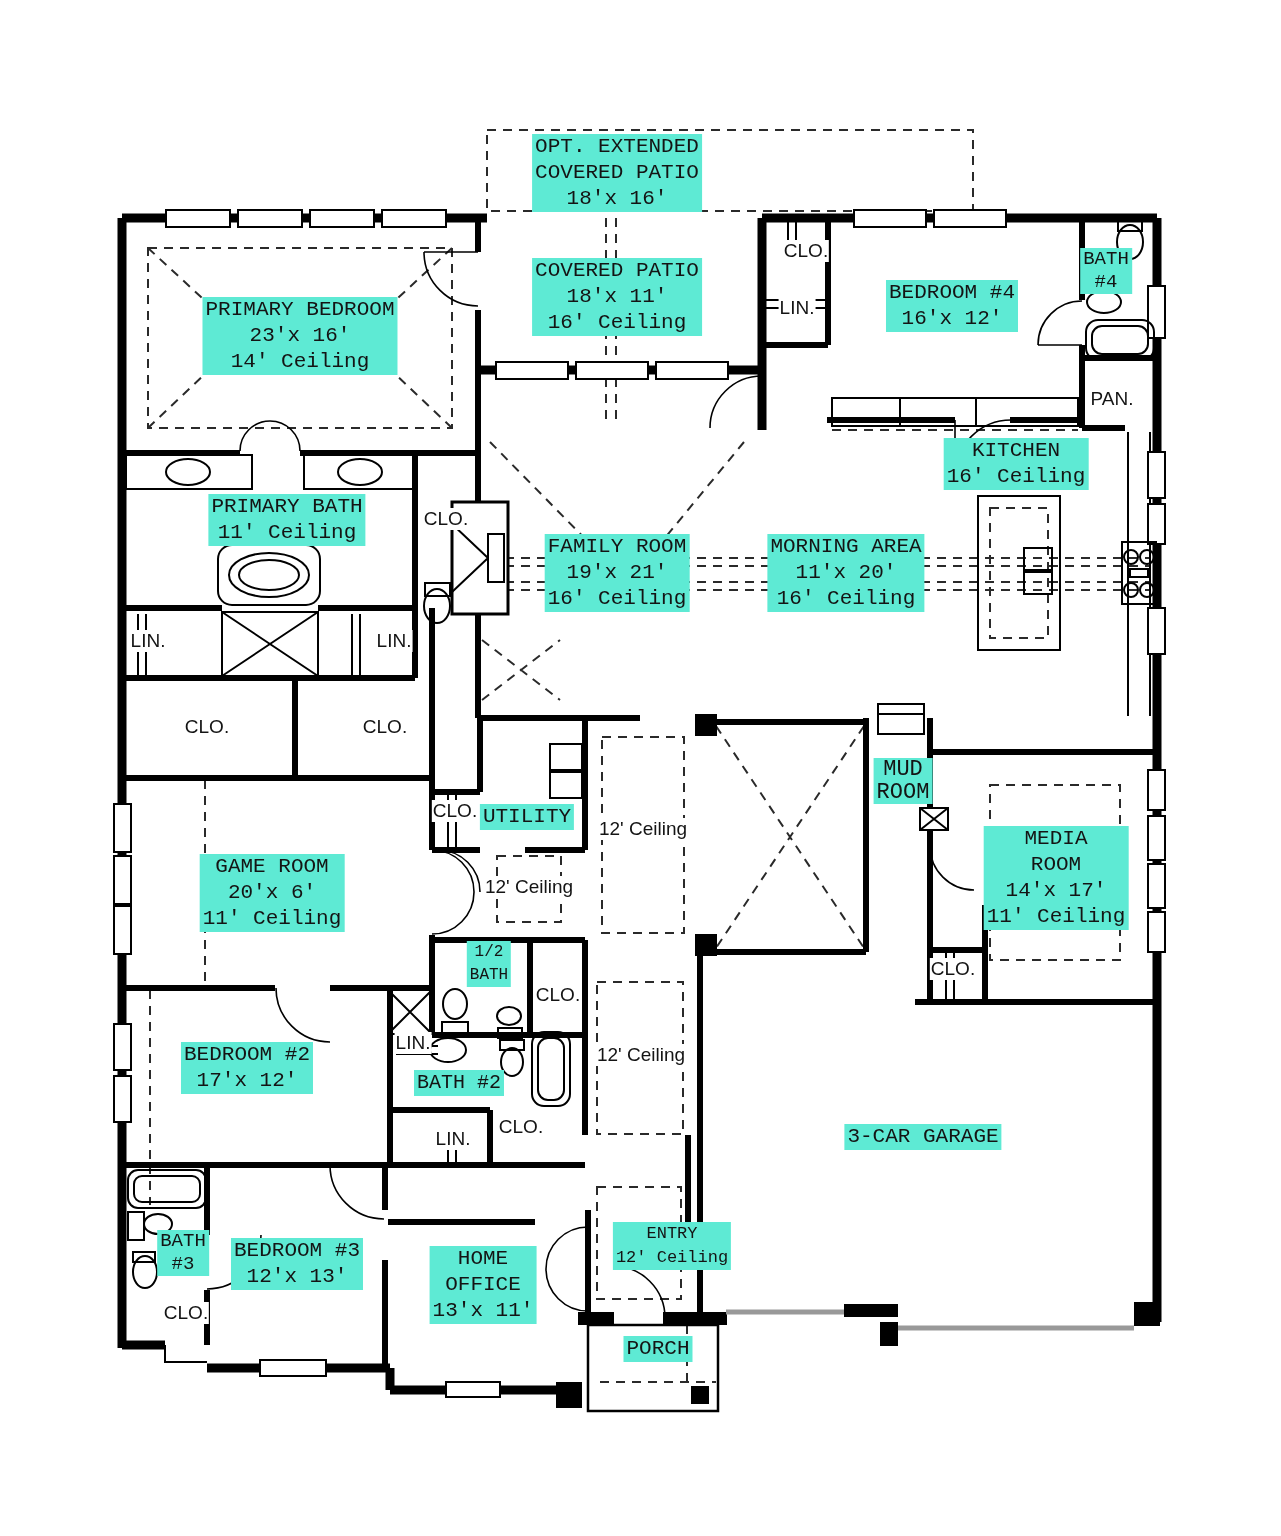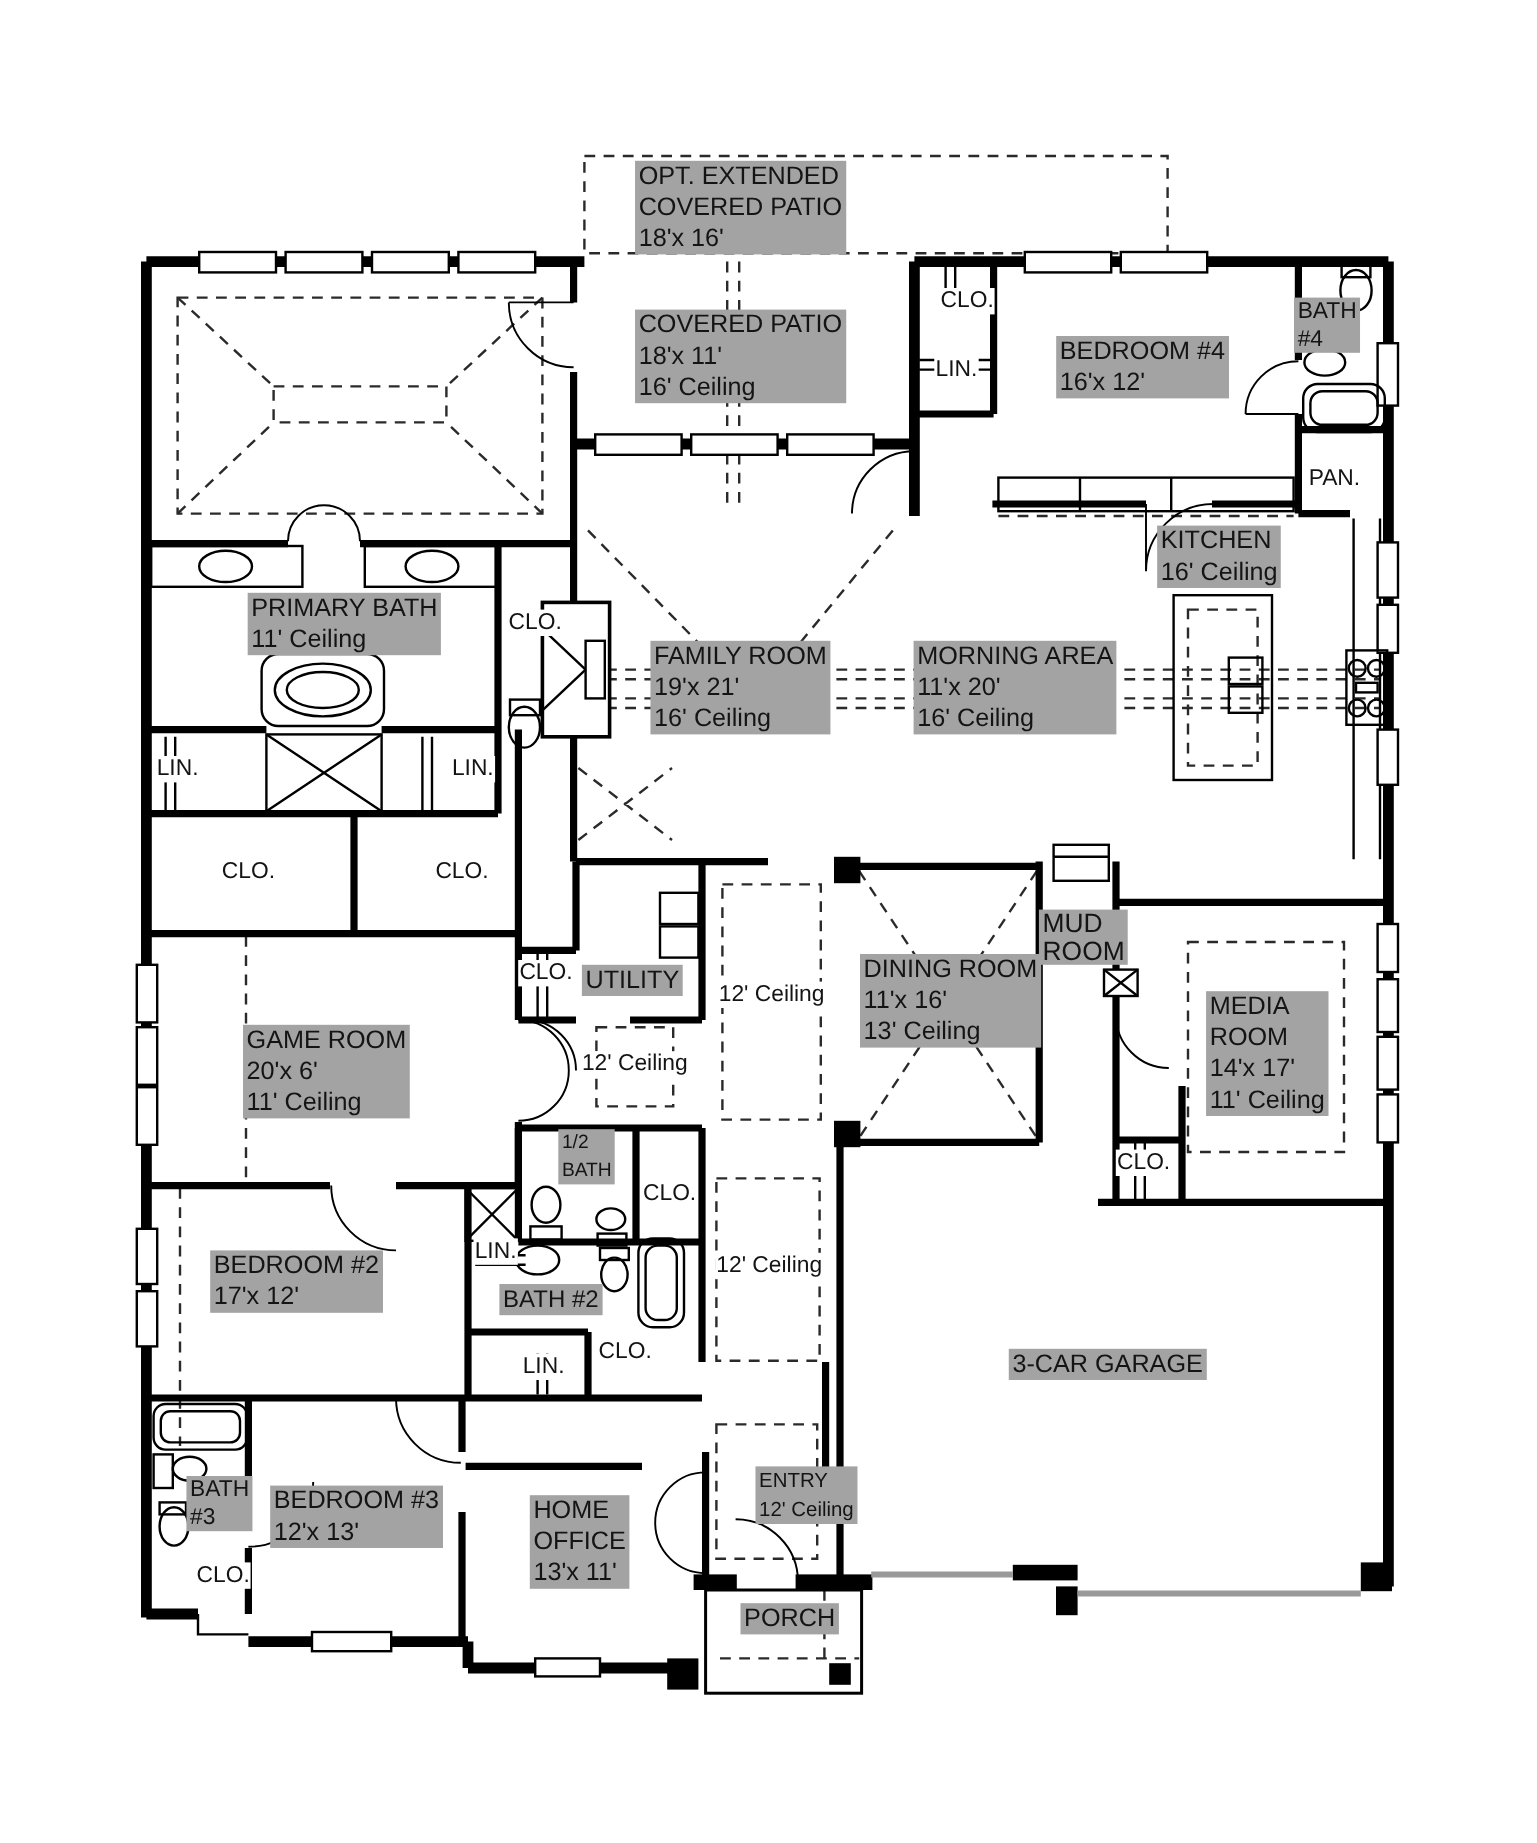--- a/index.html
+++ b/index.html
@@ -2,22 +2,22 @@
 <html><head>
 <meta charset="utf-8">
 <style>
   html,body{margin:0;padding:0;background:#ffffff;}
   .canvas{
     position:relative;width:1281px;height:1536px;background:#ffffff;
     font-family:"Liberation Sans", sans-serif;color:#141414;overflow:hidden;
   }
   svg.plan{position:absolute;left:0;top:0;}
   .lbl{
-    position:absolute;transform:translateX(-50%);
-    font-size:21px;line-height:26px;white-space:nowrap;background:#a3a3a3;padding:0 3px;
+    position:absolute;transform:translateX(-50%);text-align:center;
+    font-size:21px;line-height:26px;white-space:nowrap;background:#5eead4;padding:0 3px;font-family:Liberation Mono, monospace;
   }
   .tag{
     position:absolute;transform:translateX(-50%);font-size:19px;line-height:22px;
     white-space:nowrap;background:#fff;padding:0 1px;text-align:right;
   }
   .line{display:block;}
 </style>
 </head>
 <body>
 
@@ -279,20 +279,25 @@
   <span class="line">COVERED PATIO</span>
   <span class="line">18'x 16'</span>
 </div>
 
 <div class="lbl" style="left:617px;top:258px">
   <span class="line">COVERED PATIO</span>
   <span class="line">18'x 11'</span>
   <span class="line">16' Ceiling</span>
 </div>
 
+<div class="lbl" style="left:300px;top:297px">
+  <span class="line">PRIMARY BEDROOM</span>
+  <span class="line">23'x 16'</span>
+  <span class="line">14' Ceiling</span>
+</div>
 
 <div class="lbl" style="left:952px;top:280px">
   <span class="line">BEDROOM #4</span>
   <span class="line">16'x 12'</span>
 </div>
 
 <div class="lbl" style="left:1106px;top:248px;font-size:19px;line-height:23px">
   <span class="line">BATH</span>
   <span class="line">#4</span>
 </div>
@@ -331,25 +336,20 @@
 <span class="tag" style="left:385px;top:716px">CLO.</span>
 
 <div class="lbl" style="left:527px;top:804px">
   <span class="line">UTILITY</span>
 </div>
 
 <span class="tag" style="left:455px;top:800px">CLO.</span>
 <span class="tag" style="left:529px;top:876px">12' Ceiling</span>
 <span class="tag" style="left:643px;top:818px">12' Ceiling</span>
 
-<div class="lbl" style="left:792px;top:795px">
-  <span class="line">DINING ROOM</span>
-  <span class="line">11'x 16'</span>
-  <span class="line">13' Ceiling</span>
-</div>
 
 <div class="lbl" style="left:903px;top:758px;font-size:22px;line-height:23px">
   <span class="line">MUD</span>
   <span class="line">ROOM</span>
 </div>
 
 <div class="lbl" style="left:1056px;top:826px">
   <span class="line">MEDIA</span>
   <span class="line">ROOM</span>
   <span class="line">14'x 17'</span>

